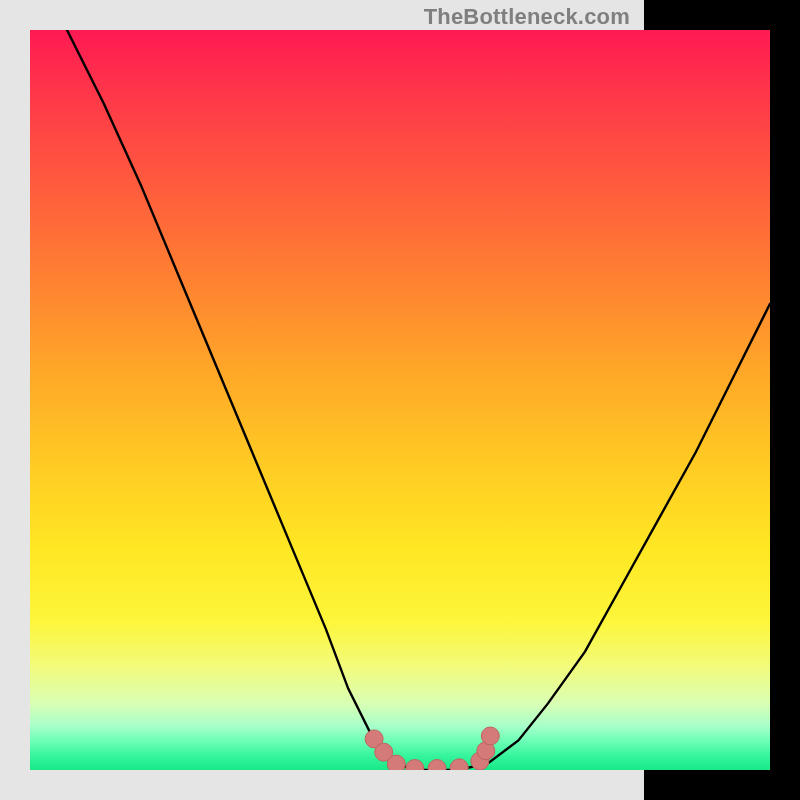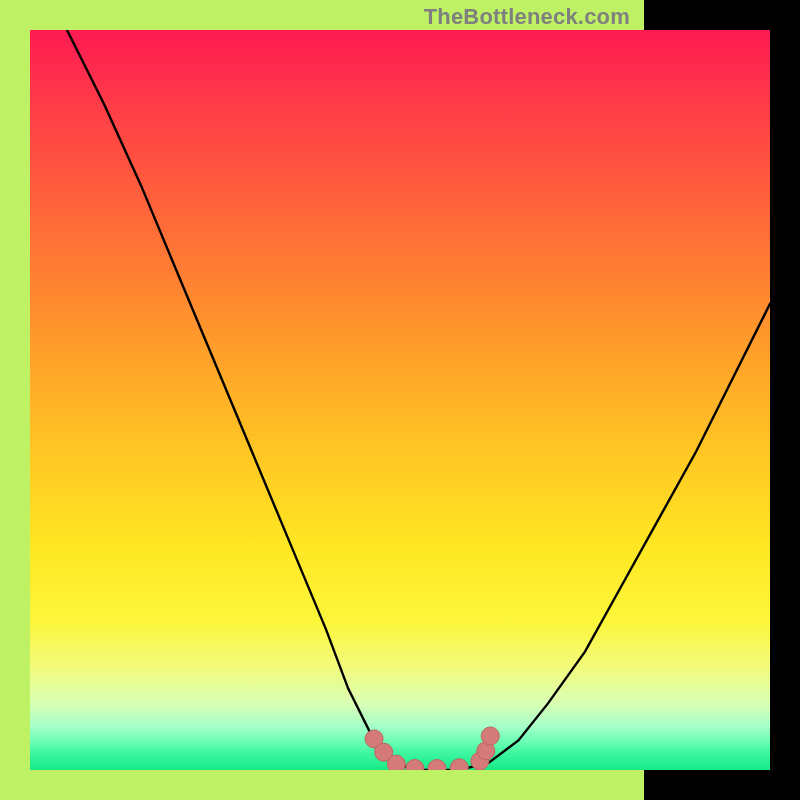--- a/index.html
+++ b/index.html
@@ -7,21 +7,21 @@
     padding: 0;
     width: 800px;
     height: 800px;
     background: #000000;
     overflow: hidden;
   }
   .stage {
     position: relative;
     width: 644px;
     height: 800px;
-    background: #bef264;
+    background: #e5e5e5;
   }
   .plot-area {
     position: absolute;
     left: 30px;
     top: 30px;
     width: 740px;
     height: 740px;
     background: linear-gradient(
       to bottom,
       #ff1a52 0%,

